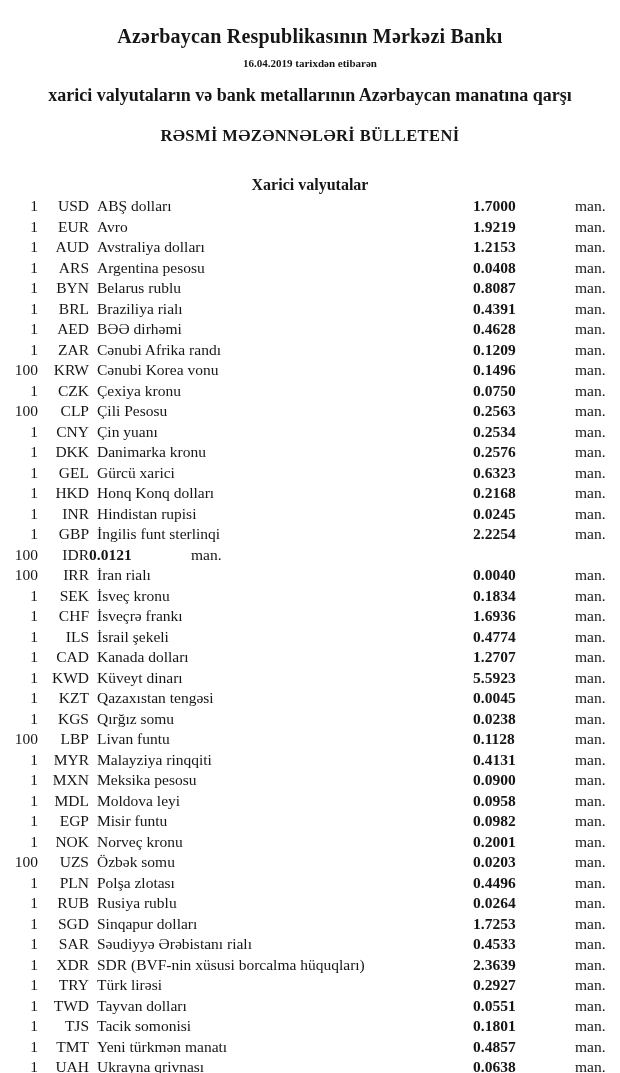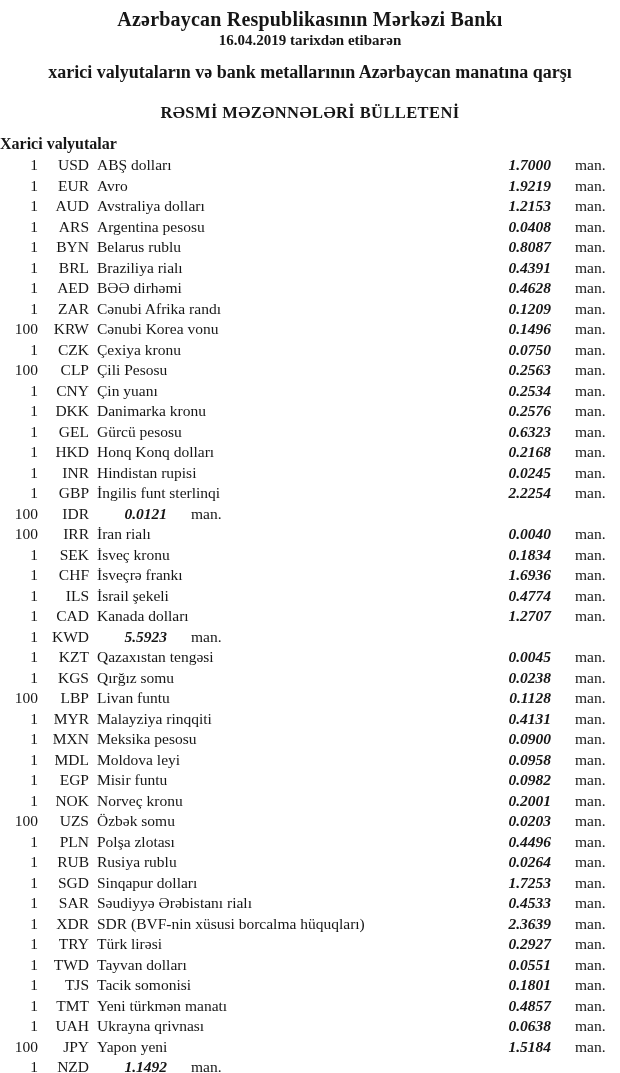--- a/index.html
+++ b/index.html
@@ -6,43 +6,44 @@
   .page {
     position: relative;
     width: 620px;
     height: 1073px;
     background: #ffffff;
     color: #161616;
     font-family: "Liberation Serif", "DejaVu Serif", serif;
     overflow: hidden;
   }
   .hdr { text-align: center; font-weight: bold; }
-  .title1 { padding-top: 7px; font-size: 20px; line-height: 24px; letter-spacing: 0.2px; }
-  .title2 { font-size: 15px; line-height: 19px; }
+  .title1 { padding-top: 24px; font-size: 20px; line-height: 24px; letter-spacing: 0.2px; }
+  .title2 { margin-top: 6px; font-size: 11px; line-height: 19px; }
   .title3 { margin-top: 12px; font-size: 18px; line-height: 20px; }
   .title4 { margin-top: 20px; font-size: 16.5px; line-height: 21px; letter-spacing: 0.4px; }
   .section-title {
-    margin-top: 11px;
+    margin-top: 29px;
     font-size: 16px;
     line-height: 20px;
+    text-align: center;
     font-weight: bold;
   }
   .table { margin-top: 1px; }
   .row {
     display: flex;
     align-items: baseline;
     height: 20.5px;
     font-size: 15.5px;
     line-height: 20.5px;
     white-space: nowrap;
   }
   .qty  { width: 38px; flex: none; text-align: right; }
   .code { width: 46px; flex: none; margin-left: 5px; text-align: right; }
   .name { flex: 1; padding-left: 8px; overflow: hidden; }
-  .rate { width: 78px; flex: none; text-align: right; font-weight: bold; font-style: italic; }
+  .rate { width: 78px; flex: none; font-weight: bold; }
   .unit { width: 69px; flex: none; padding-left: 24px; box-sizing: border-box; }
 </style>
 </head>
 <body>
 
 <div class="page">
   <div class="hdr">
     <div class="title1">Azərbaycan Respublikasının Mərkəzi Bankı</div>
     <div class="title2">16.04.2019 tarixdən etibarən</div>
     <div class="title3">xarici valyutaların və bank metallarının Azərbaycan manatına qarşı</div>
@@ -152,21 +153,21 @@
     <span class="qty">1</span>
     <span class="code">DKK</span>
     <span class="name">Danimarka kronu</span>
     <span class="rate">0.2576</span>
     <span class="unit">man.</span>
   </div>
 
   <div class="row">
     <span class="qty">1</span>
     <span class="code">GEL</span>
-    <span class="name">Gürcü pesosu</span>
+    <span class="name">Gürcü xarici</span>
     <span class="rate">0.6323</span>
     <span class="unit">man.</span>
   </div>
 
   <div class="row">
     <span class="qty">1</span>
     <span class="code">HKD</span>
     <span class="name">Honq Konq dolları</span>
     <span class="rate">0.2168</span>
     <span class="unit">man.</span>
@@ -231,20 +232,21 @@
     <span class="qty">1</span>
     <span class="code">CAD</span>
     <span class="name">Kanada dolları</span>
     <span class="rate">1.2707</span>
     <span class="unit">man.</span>
   </div>
 
   <div class="row">
     <span class="qty">1</span>
     <span class="code">KWD</span>
+    <span class="name">Küveyt dinarı</span>
     <span class="rate">5.5923</span>
     <span class="unit">man.</span>
   </div>
 
   <div class="row">
     <span class="qty">1</span>
     <span class="code">KZT</span>
     <span class="name">Qazaxıstan tengəsi</span>
     <span class="rate">0.0045</span>
     <span class="unit">man.</span>

